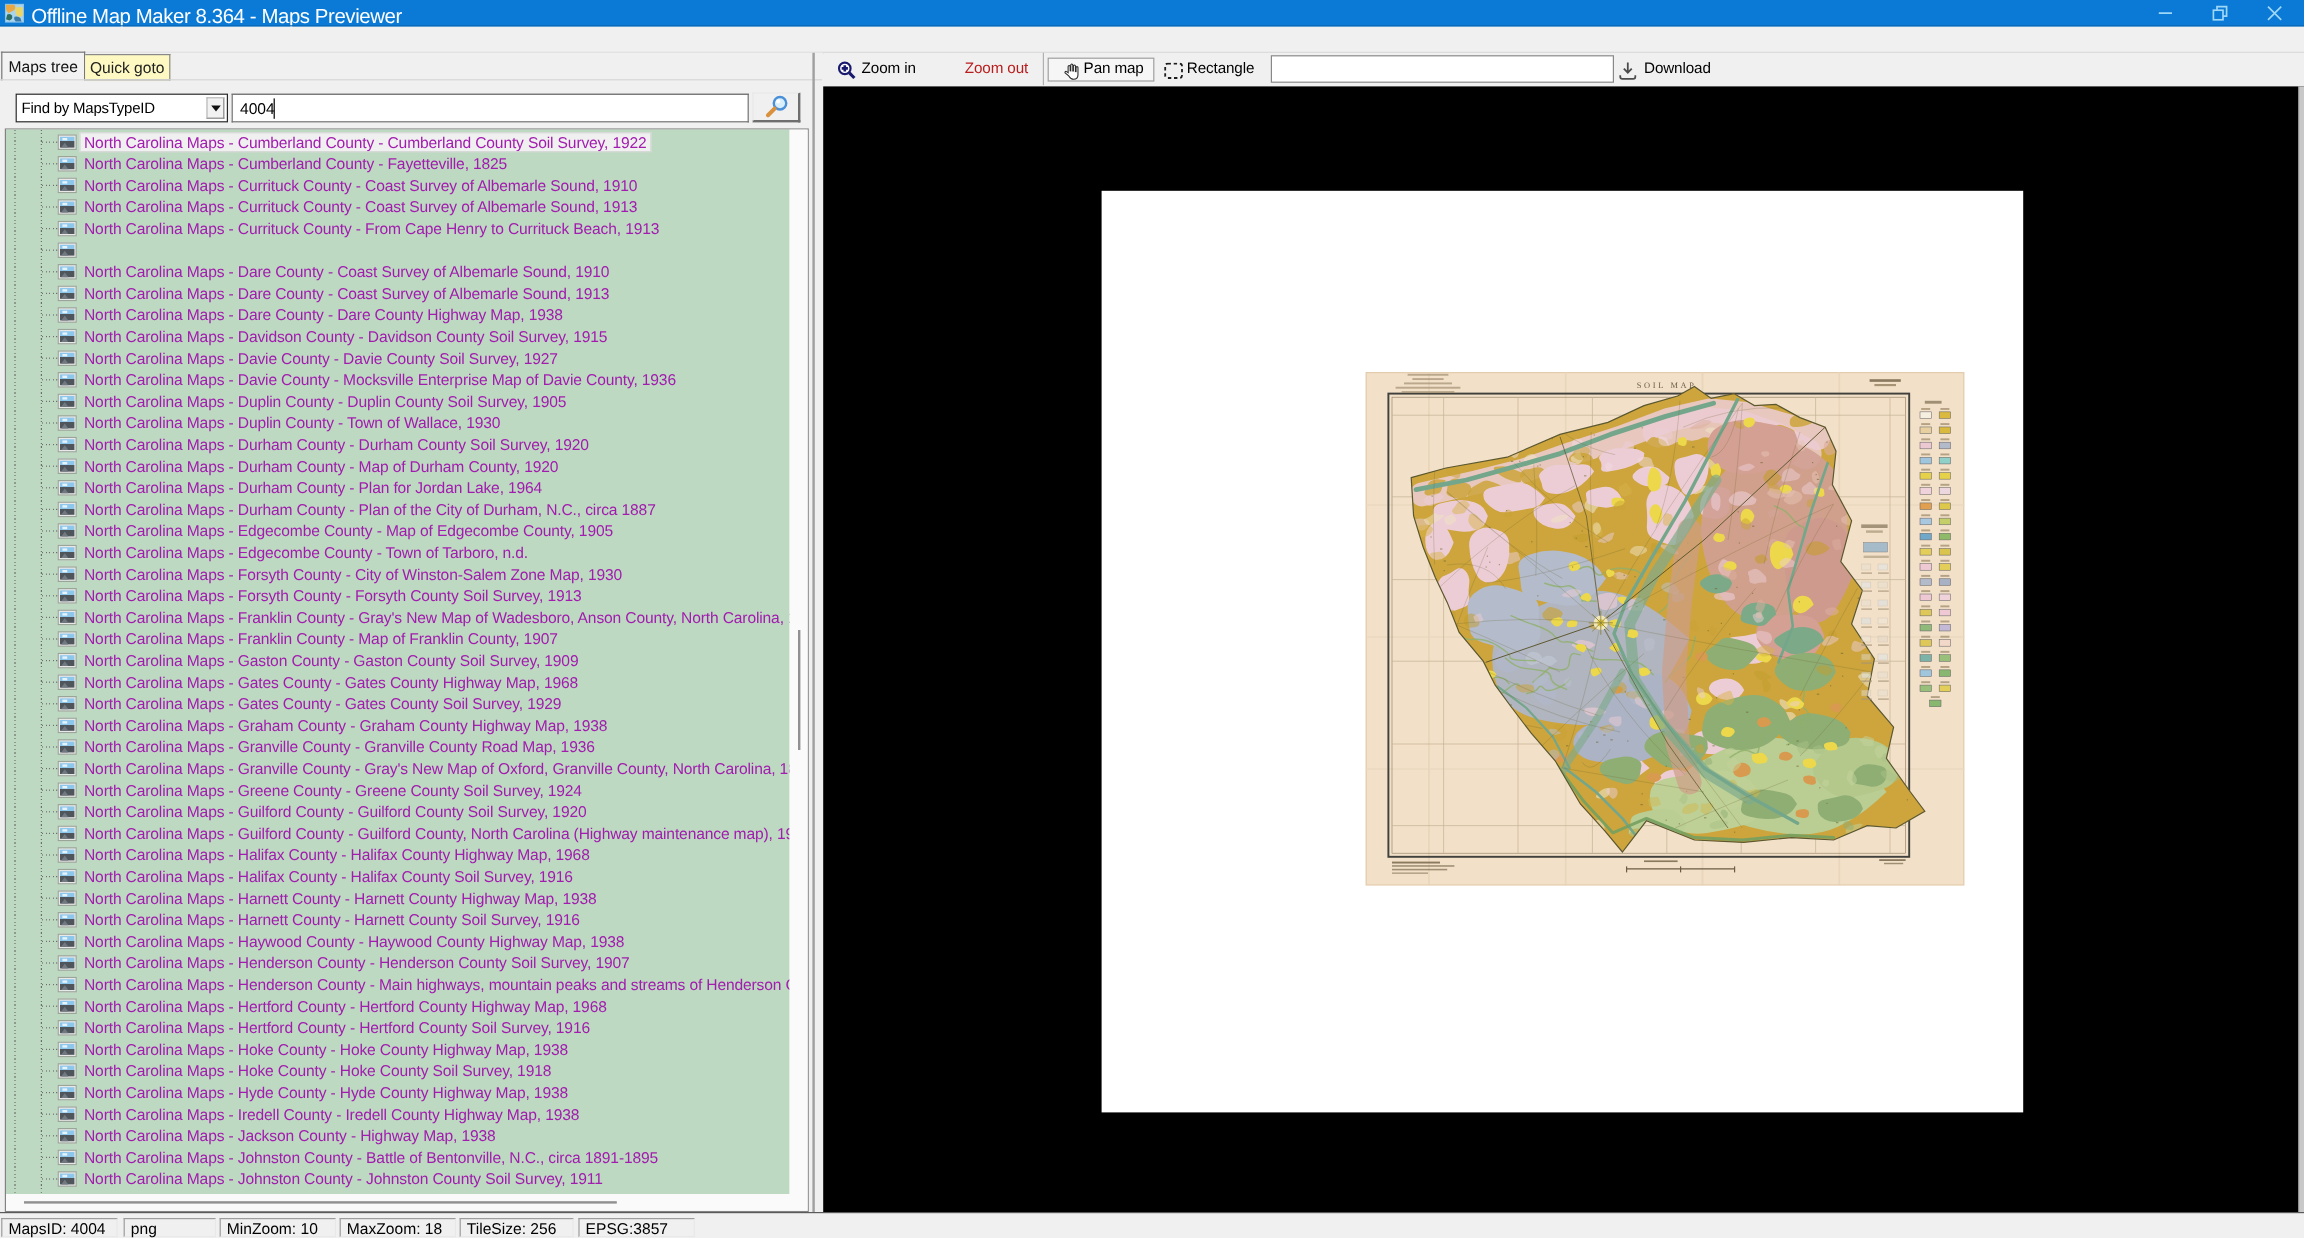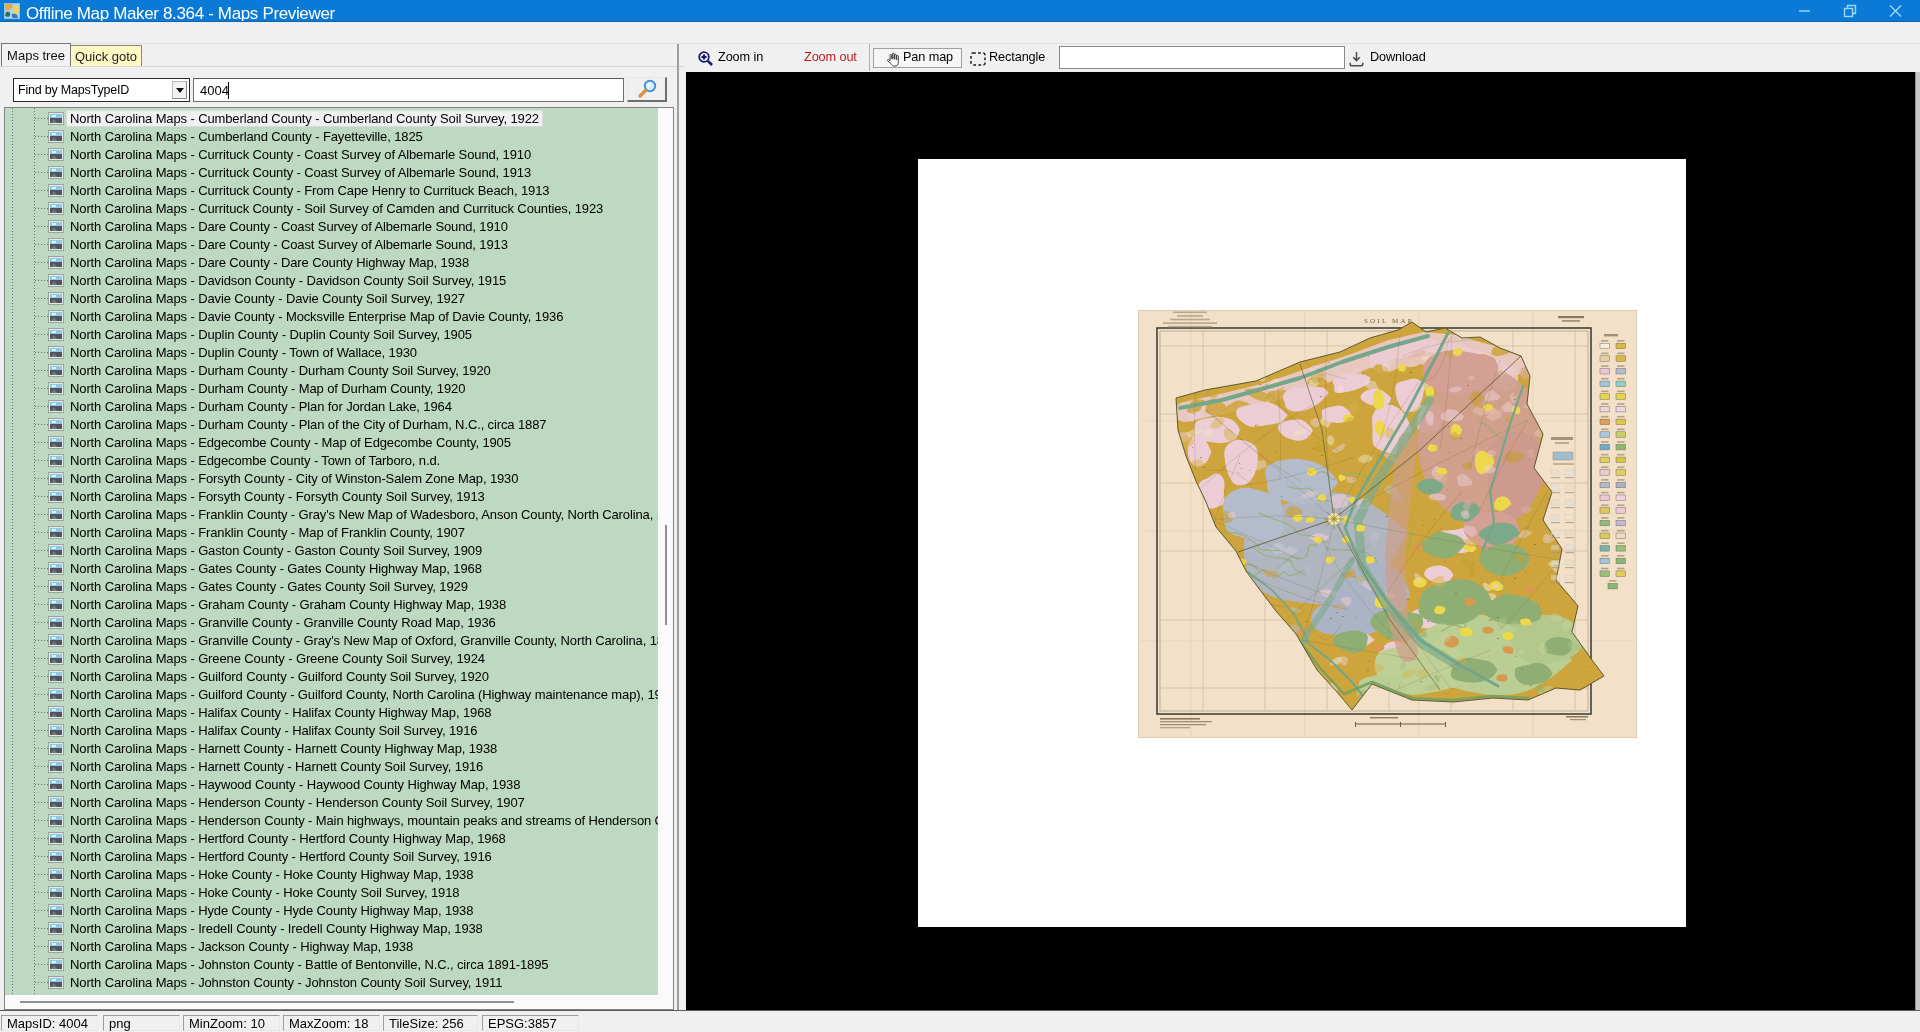--- a/index.html
+++ b/index.html
@@ -41,21 +41,21 @@
  background:repeating-linear-gradient(to bottom,#6e6e6e 0 1px,transparent 1px 3px)}
 .trow{position:absolute;left:0;width:100%;height:18px}
 .trow .hd{position:absolute;left:30px;top:9px;width:13px;height:1px;
  background:repeating-linear-gradient(to right,#6e6e6e 0 1px,transparent 1px 3px)}
 .trow .ic{position:absolute;left:43px;top:3px;width:16px;height:13px;
  background:#e8e8e8;border:1px solid #98a598}
 .trow .ic:before{content:"";position:absolute;left:1px;top:1px;width:12px;height:9px;
  background:linear-gradient(180deg,#8ec7ec 0 42%,#4e555b 42% 100%)}
 .trow .ic:after{content:"";position:absolute;left:2.5px;top:2px;width:4px;height:2px;background:#e8f4fb}
 .trow .ic b{position:absolute;left:1.5px;bottom:1px;width:0;height:0;border-left:3.5px solid transparent;border-right:3.5px solid transparent;border-bottom:4.5px solid #707880}
-.trow .tt{position:absolute;left:65px;top:2px;font-size:13px;letter-spacing:-.12px;color:#000000;white-space:pre}
+.trow .tt{position:absolute;left:65px;top:2px;font-size:13px;letter-spacing:-.12px;color:#a21caf;white-space:pre}
 .trow .tt.sel{background:#f0f0f0;outline:1px solid #dadada;margin-left:-3px;padding:0 3px}
 
 #rtool{left:686px;top:44px;width:1234px;height:28px;background:#f0f0f0}
 .titem{position:absolute;top:6px;font-size:12.7px;color:#000;letter-spacing:-.1px}
 #panbtn{position:absolute;left:187px;top:4px;width:89px;height:20px;background:#f6f6f6;border:1px solid #9f9f9f}
 #tsep{position:absolute;left:183px;top:0px;width:1px;height:27px;background:#b0b0b0}
 #tinput{position:absolute;left:373px;top:2px;width:286px;height:23px;background:#fff;border:1px solid #888}
 
 #vp{left:686px;top:72px;width:1474px;height:938px;background:#000}
 #vstrip{left:1915px;top:72px;width:5px;height:938px;background:#c9c9c9;border-left:1px solid #8f8f8f}
@@ -153,21 +153,20 @@
             <i class="ic">
               <b></b>
             </i>
             <span class="tt">North Carolina Maps - Currituck County - From Cape Henry to Currituck Beach, 1913</span>
           </div>
           <div class="trow" style="top:90px">
             <i class="hd"></i>
             <i class="ic">
               <b></b>
             </i>
-            <span class="tt">North Carolina Maps - Currituck County - Soil Survey of Camden and Currituck Counties, 1923</span>
           </div>
           <div class="trow" style="top:108px">
             <i class="hd"></i>
             <i class="ic">
               <b></b>
             </i>
             <span class="tt">North Carolina Maps - Dare County - Coast Survey of Albemarle Sound, 1910</span>
           </div>
           <div class="trow" style="top:126px">
             <i class="hd"></i>

